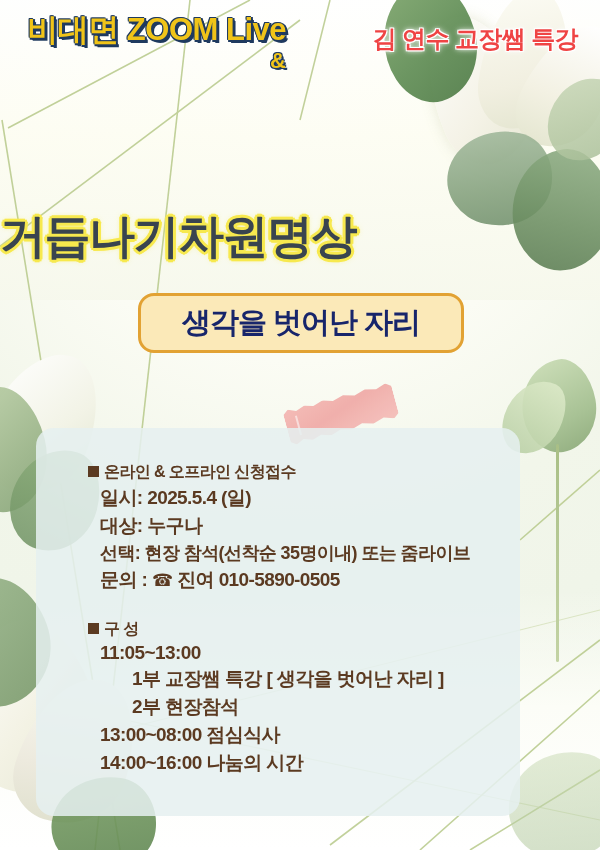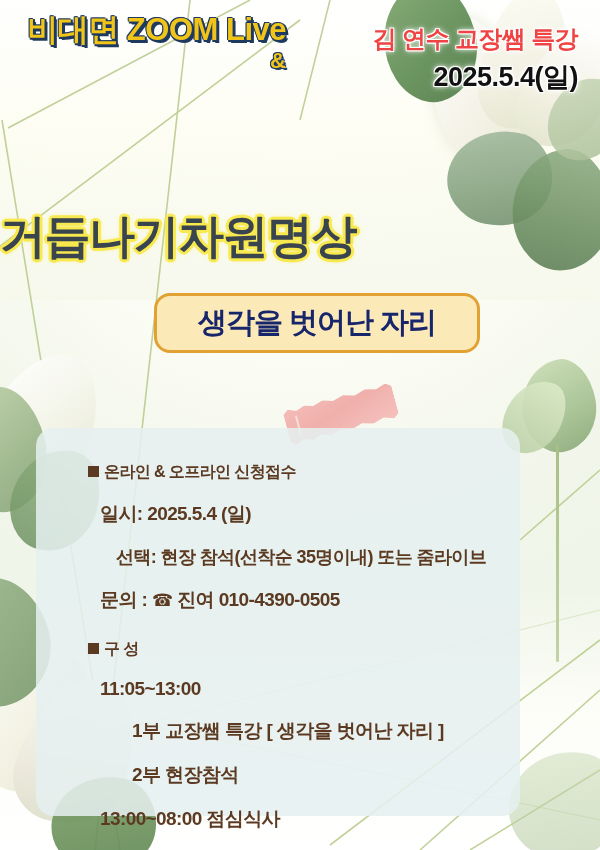--- a/index.html
+++ b/index.html
@@ -104,21 +104,21 @@
   }
 
   
   .subtitle-box{
     position:absolute;left:138px;top:293px;
     width:326px;height:60px;
     box-sizing:border-box;
     background:#fbe9b8;
     border:3px solid #e2a233;
     border-radius:16px;
-    display:flex;align-items:center;justify-content:center;margin-left:16px;
+    display:flex;align-items:center;justify-content:center;
   }
   .subtitle-box span{
     font-size:29px;font-weight:800;letter-spacing:-1px;
     color:#17256b;
   }
 
   
   .tape{
     position:absolute;left:285px;top:396px;
     width:112px;height:36px;
@@ -152,23 +152,23 @@
     font-size:16px;font-weight:800;letter-spacing:-.6px;
     color:#5b3a21;
     display:flex;align-items:center;gap:2px;
   }
   .sq{
     display:inline-block;width:11px;height:11px;background:#5b3a21;
     margin-right:3px;position:relative;top:-1px;flex:0 0 auto;
   }
   .line{
     font-size:19px;font-weight:700;letter-spacing:-.6px;
-    color:#5b3a21;margin-top:18px;white-space:nowrap;
-  }
-  .line.small{font-size:18px;text-align:center;}
+    color:#5b3a21;margin-top:2px;white-space:nowrap;
+  }
+  .line.small{font-size:18px;}
   .ind1{padding-left:12px;}
   .ind2{padding-left:44px;}
 
   .sec2{margin-top:26px;}
   .phone-glyph{font-size:17px;}
 </style>
 </head>
 <body>
 
 <div id="poster">
@@ -230,21 +230,20 @@
     <div class="leaf" style="left:40px;top:60px;width:110px;height:110px;background:linear-gradient(160deg,#cfdfbb,#abc397);transform:rotate(14deg);opacity:.55;"></div>
   </div>
 
   <div class="hdr-left">
     <div class="l1">비대면 ZOOM Live</div>
     <div class="l2">&amp;</div>
   </div>
 
   <div class="hdr-right">
     <div class="r1">김 연수 교장쌤 특강</div>
-    <div class="r2">2025.5.4(일)</div>
   </div>
 
   <div class="main-title">거듭나기차원명상</div>
 
   <div class="subtitle-box">
     <span>생각을 벗어난 자리</span>
   </div>
 
   <div class="tape">
     <div class="sheen"></div>
@@ -252,23 +251,24 @@
 
   <div class="card">
     <div class="card-inner">
 
       <div class="sec">
         <div class="sec-head">
           <span class="sq"></span>
           <span>온라인 &amp; 오프라인 신청접수</span>
         </div>
         <div class="line ind1">일시: 2025.5.4 (일)</div>
+        <div class="line ind1">대상: 누구나</div>
         <div class="line ind1 small">선택: 현장 참석(선착순 35명이내) 또는 줌라이브</div>
         <div class="line ind1">
-          <span>문의 : </span><span class="phone-glyph">☎</span><span> 진여 010-4390-0505</span>
+          <span>문의 : </span><span class="phone-glyph">☎</span><span> 진여 010-5890-0505</span>
         </div>
       </div>
 
       <div class="sec sec2">
         <div class="sec-head">
           <span class="sq"></span>
           <span>구 성</span>
         </div>
         <div class="line ind1">11:05~13:00</div>
         <div class="line ind2">1부 교장쌤 특강   [ 생각을 벗어난 자리 ]</div>

